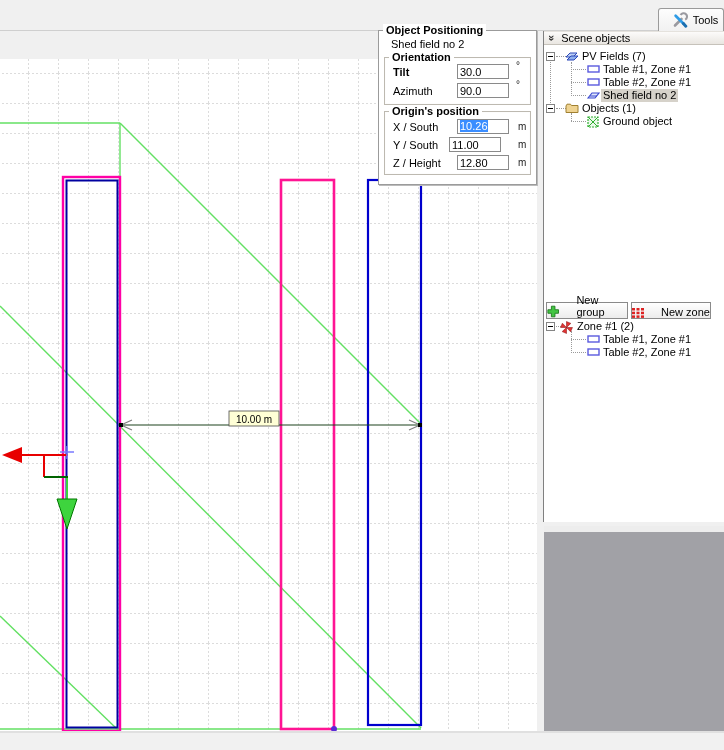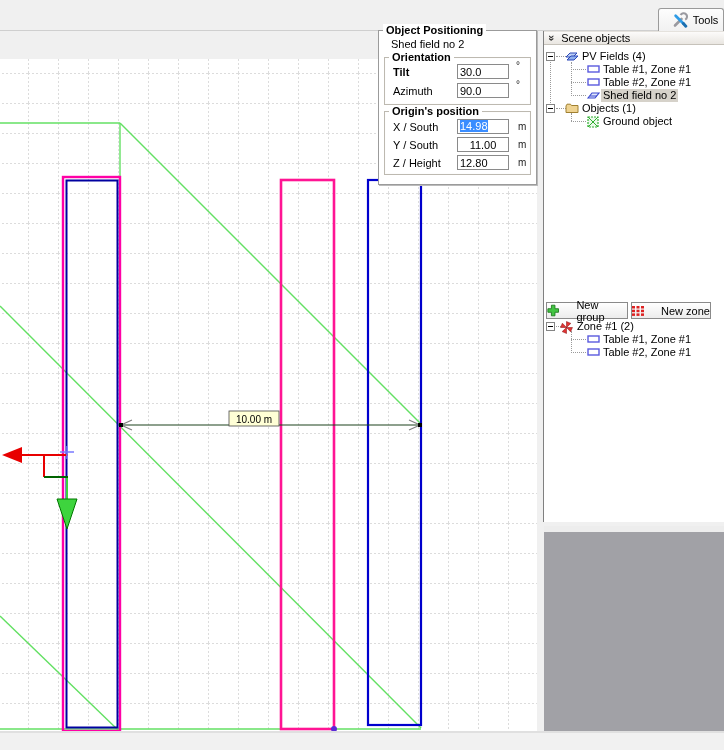--- a/index.html
+++ b/index.html
@@ -39,21 +39,21 @@
   .chev { display:inline-block; transform:rotate(90deg); font-weight:bold; color:#333; font-size:11px; line-height:10px; }
   .tree-row { position:absolute; left:0; width:100%; height:13px; }
   .t-box { position:absolute; top:2px; width:9px; height:9px; border:1px solid #848484; background:#fff; }
   .t-box i { position:absolute; left:1px; top:3px; width:5px; height:1px; background:#000; }
   .t-icon { position:absolute; top:1px; }
   .t-label { position:absolute; top:0; line-height:13px; white-space:nowrap; padding:0 2px; }
   .t-label.selected { background:#d6d2ca; }
   .guide-v { position:absolute; width:0; border-left:1px dotted #9a9a9a; }
   .guide-h { position:absolute; height:0; border-top:1px dotted #9a9a9a; }
   .side-btn { position:absolute; height:17px; background:linear-gradient(#ffffff,#ececec);
-    border:1px solid #8a8a8a; display:flex; align-items:center; justify-content:center; gap:17px; cursor:default; }
+    border:1px solid #8a8a8a; display:flex; align-items:flex-end; justify-content:center; gap:17px; cursor:default; }
   #gray-fill { position:absolute; left:0; top:501px; width:100%; height:199px; background:#a1a1a6; }
   #gray-strip { position:absolute; left:0; top:495px; width:100%; height:6px; background:#ededed; }
 
   
   #statusbar { position:absolute; left:0; top:731px; width:724px; height:19px;
     background:#f1f1f1; border-top:2px solid #e0e0e0; z-index:6; }
 </style>
 </head>
 <body>
 
@@ -140,25 +140,25 @@
     <span class="funit" style="left:131px; top:2px;">°</span>
     <div class="flabel" style="left:8px; top:27px;">Azimuth</div>
     <input class="fin" style="left: 72px; top: 25px;" value="90.0">
     <span class="funit" style="left:131px; top:21px;">°</span>
   </div>
 
   <div class="gbox" style="left:5px; top:80px; width:147px; height:64px;">
     <span class="legend">Origin's position</span>
     <div class="flabel" style="left:8px; top:9px;">X / South</div>
     <div class="sel-field" style="left:72px; top:7px;">
-      <span>14.98</span>
+      <span>10.26</span>
     </div>
     <span class="funit" style="left:133px; top:9px;">m</span>
     <div class="flabel" style="left:8px; top:27px;">Y / South</div>
-    <input class="fin" style="left: 72px; top: 25px; text-align: center;" value="11.00">
+    <input class="fin" style="left: 64px; top: 25px;" value="11.00">
     <span class="funit" style="left:133px; top:27px;">m</span>
     <div class="flabel" style="left:8px; top:45px;">Z / Height</div>
     <input class="fin" style="left: 72px; top: 43px;" value="12.80">
     <span class="funit" style="left:133px; top:45px;">m</span>
   </div>
 </div>
 
 <div id="sidebar">
 
   <div class="pane-header" style="top:0;">
@@ -178,21 +178,21 @@
     <div class="guide-h" style="left:27px; top:90px; width:15px;"></div>
 
     <div class="tree-row" style="top:19px;">
       <span class="t-box" style="left:2px;">
           <i></i>
         </span>
       <svg class="t-icon" style="left:21px;" width="14" height="11" viewBox="0 0 14 11">
         <polygon points="1,6 5,2 12,2 8,6" fill="#bcd0f4" stroke="#2b47b8" stroke-width="1"></polygon>
         <polygon points="2,9 6,5 13,5 9,9" fill="#8fb0ee" stroke="#2b47b8" stroke-width="1"></polygon>
       </svg>
-      <span class="t-label" style="left:36px;">PV Fields (4)</span>
+      <span class="t-label" style="left:36px;">PV Fields (7)</span>
     </div>
     <div class="tree-row" style="top:32px;">
       <svg class="t-icon" style="left:43px;" width="13" height="10" viewBox="0 0 13 10">
         <rect x="1" y="2" width="11" height="6" fill="#ffffff" stroke="#5a5ade" stroke-width="1.4"></rect>
       </svg>
       <span class="t-label" style="left:57px;">Table #1, Zone #1</span>
     </div>
     <div class="tree-row" style="top:45px;">
       <svg class="t-icon" style="left:43px;" width="13" height="10" viewBox="0 0 13 10">
         <rect x="1" y="2" width="11" height="6" fill="#ffffff" stroke="#5a5ade" stroke-width="1.4"></rect>

